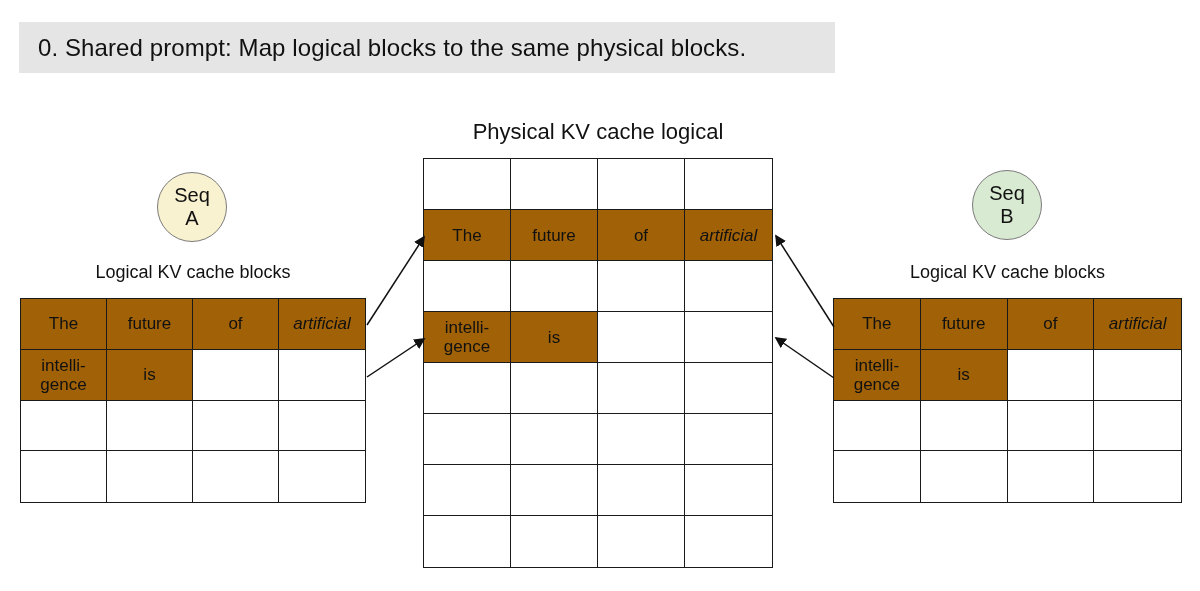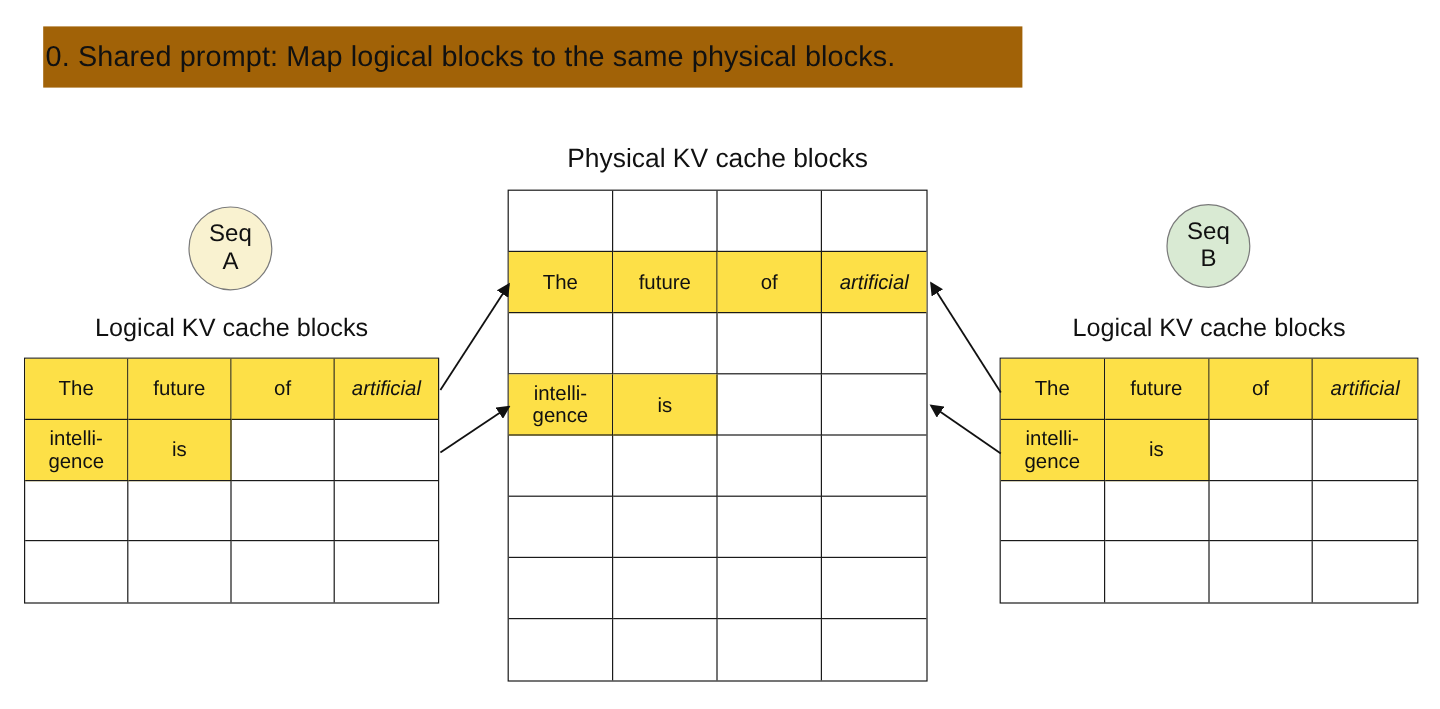--- a/index.html
+++ b/index.html
@@ -7,34 +7,34 @@
     position: relative;
     width: 1200px;
     height: 591px;
     background: #ffffff;
     font-family: "Liberation Sans", sans-serif;
     color: #111111;
     overflow: hidden;
   }
   .banner {
     position: absolute;
-    left: 36px; top: 22px;
+    left: 19px; top: 22px;
     width: 816px; height: 51px;
-    background: #a16207;
+    background: #e5e5e5;
     display: flex;
     align-items: center;
-    padding-left: 2px;
+    padding-left: 19px;
     box-sizing: border-box;
     font-size: 24px;
     letter-spacing: 0.1px;
   }
   .table-title {
     position: absolute;
     text-align: center;
-    font-size: 21px;
+    font-size: 18px;
     white-space: nowrap;
   }
   .kv-table {
     position: absolute;
     display: grid;
     border: 1.5px solid #1a1a1a;
     box-sizing: border-box;
     background: #ffffff;
   }
   .kv-table .cell {
@@ -44,21 +44,21 @@
     align-items: center;
     justify-content: center;
     text-align: center;
     font-size: 17px;
     line-height: 19px;
     white-space: pre-line;
     box-sizing: border-box;
   }
   .kv-table .cell:nth-child(4n) { border-right: none; font-style: italic; }
   .kv-table .cell.last-row { border-bottom: none; }
-  .kv-table .cell.filled { background: #fde047; }
+  .kv-table .cell.filled { background: #a16207; }
   .seq-circle {
     position: absolute;
     width: 70px; height: 70px;
     border-radius: 50%;
     border: 1.2px solid #7a7a7a;
     display: flex;
     flex-direction: column;
     align-items: center;
     justify-content: center;
     font-size: 20px;
@@ -83,21 +83,21 @@
 </style>
 </head>
 <body>
 
 <div id="stage">
 
   <div class="banner">
     <span>0. Shared prompt: Map logical blocks to the same physical blocks.</span>
   </div>
 
-  <div class="table-title" id="title-physical">Physical KV cache blocks</div>
+  <div class="table-title" id="title-physical">Physical KV cache logical</div>
 
   <div class="seq-circle a">
     <div>Seq</div>
     <div>A</div>
   </div>
 
   <div class="seq-circle b">
     <div>Seq</div>
     <div>B</div>
   </div>

